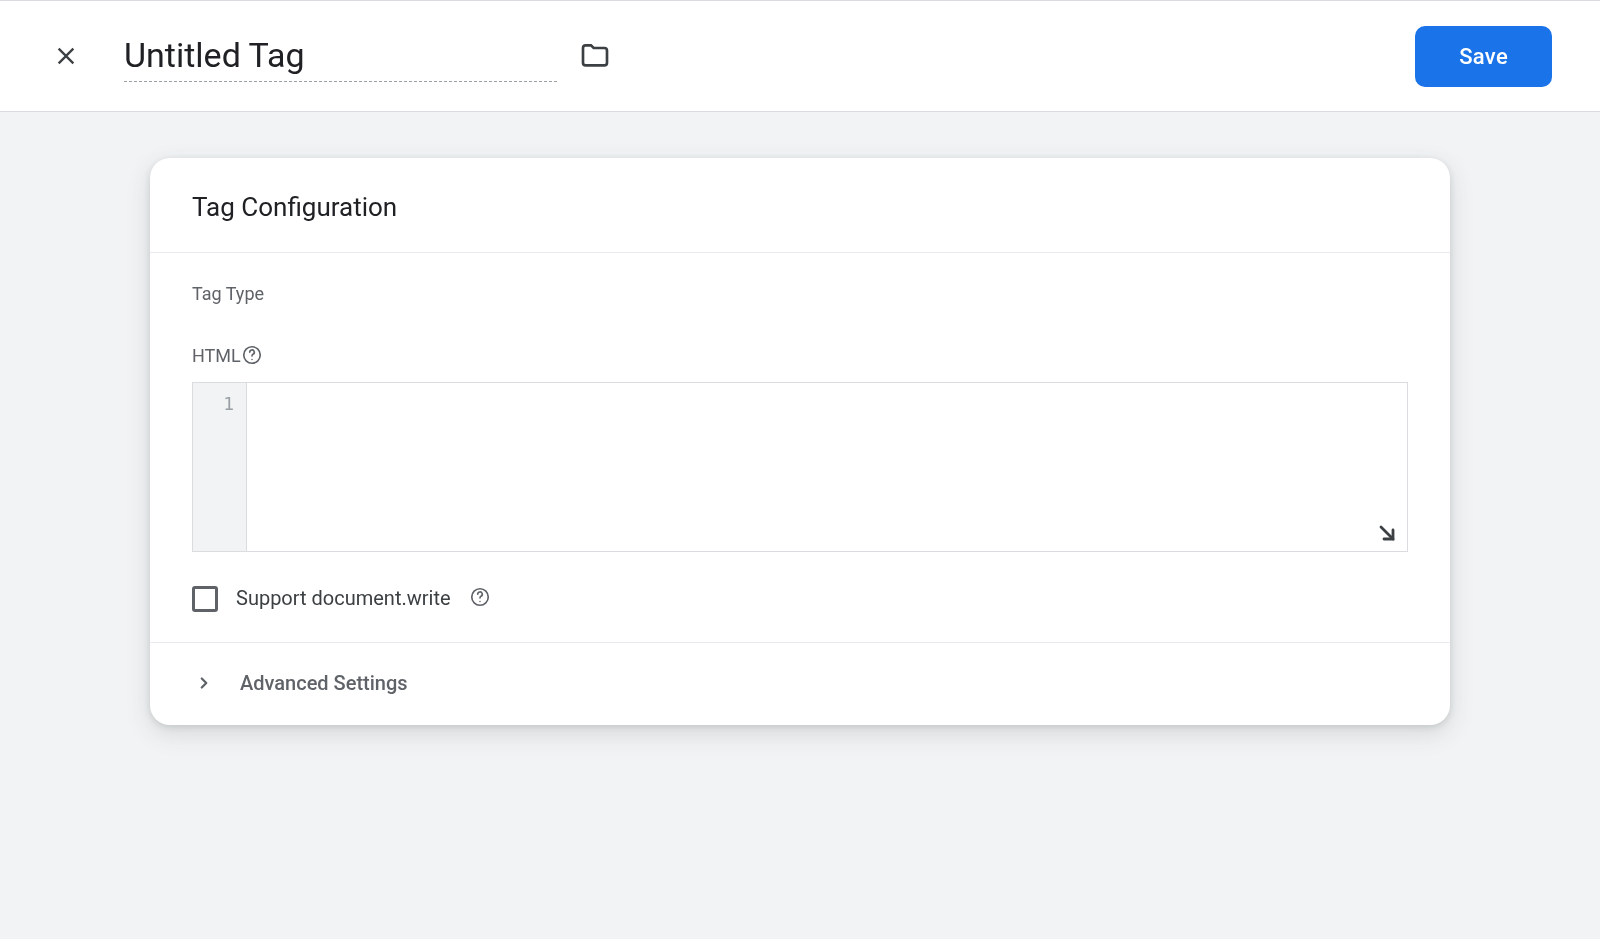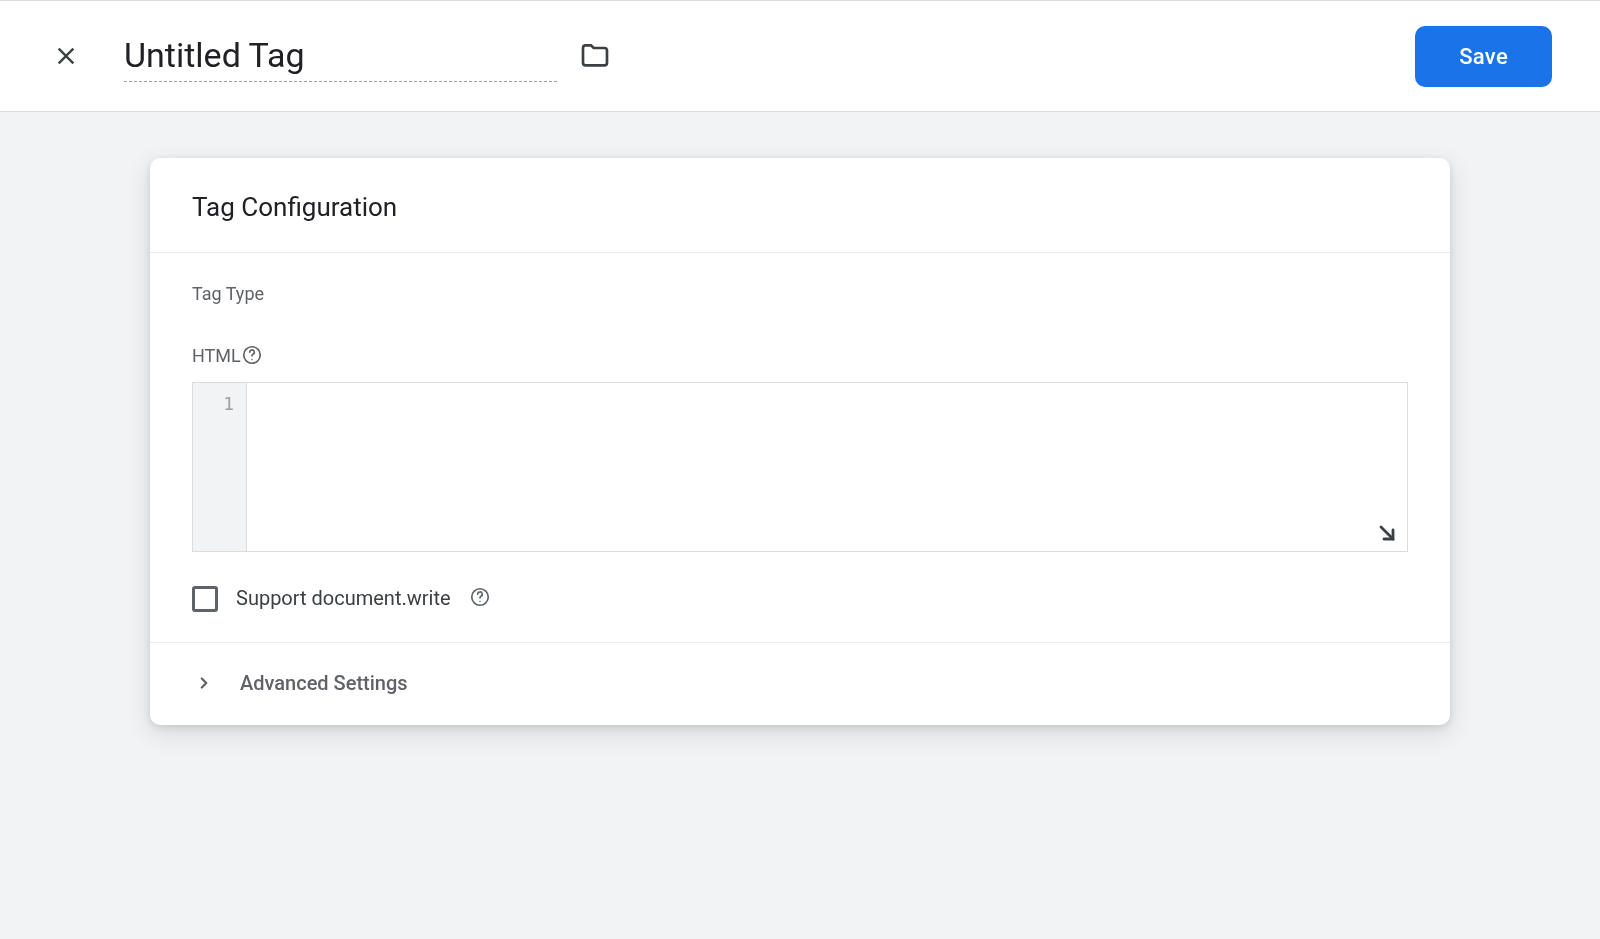--- a/index.html
+++ b/index.html
@@ -70,21 +70,21 @@
 
     
     .card-wrap {
       padding:46px 0 0 0;
       display:flex;
       justify-content:center;
     }
     .card {
       background:#fff;
       width:1300px;
-      border-radius:10px;
+      border-radius:20px;
       box-shadow:0 2px 6px rgba(60,64,67,.15), 0 8px 24px rgba(60,64,67,.15);
       overflow:hidden;
     }
 
     .card-title {
       font-size:26px;
       font-weight:400;
       color:#202124;
       padding:34px 42px 30px 42px;
     }

